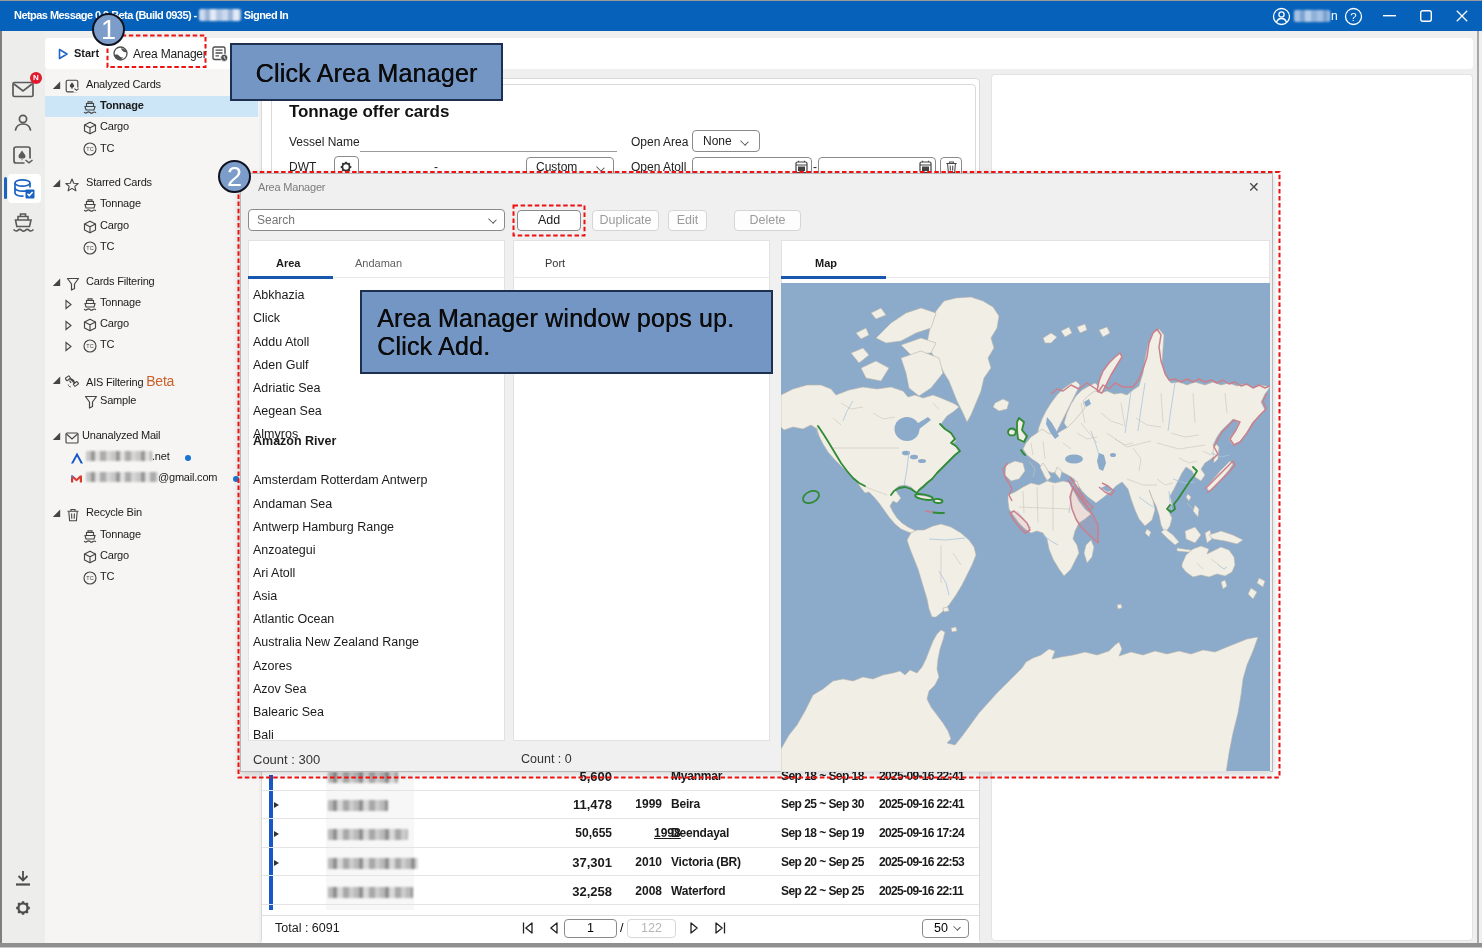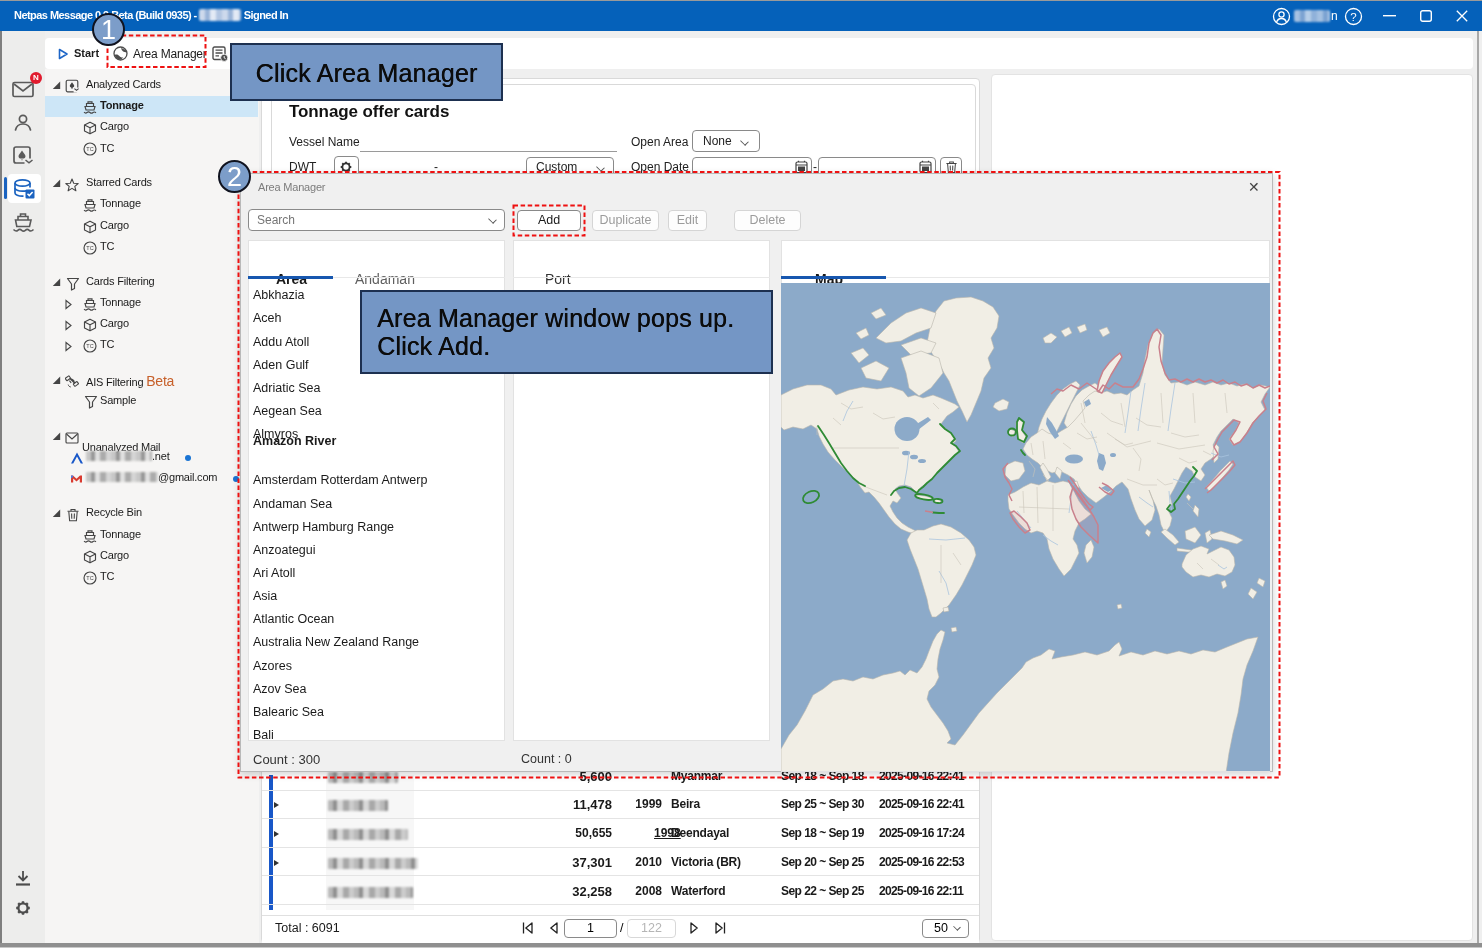--- a/index.html
+++ b/index.html
@@ -51,21 +51,21 @@
 .expander { position:absolute; width:0; height:0; border-left:5px solid #333; border-top:3.5px solid transparent; border-bottom:3.5px solid transparent; }
 
 #pagerow { left:262px; top:915px; width:717px; height:28px; background:#fff; border-top:1px solid #e0e0e0; }
 .pgbox { position:absolute; border:1px solid #8a8a8a; border-radius:4px; background:#fff; font-size:12.5px; text-align:center; }
 
 #popup { left:240px; top:173px; width:1033px; height:599px; background:#f0f0f0; border:1px solid #b9b9b9; box-shadow:0 2px 8px rgba(0,0,0,0.18); }
 #pptitle { left:258px; top:181px; font-size:11px; color:#7c7c7c; letter-spacing:-0.2px; }
 #ppclose { left:1248px; top:179px; font-size:14px; color:#444; }
 .ppcard { position:absolute; background:#fff; border:1px solid #e2e2e2; }
 .ppbtn { position:absolute; top:210px; height:21px; border-radius:4px; background:#fdfdfd; border:1px solid #d5d5d5; color:#9b9b9b; font-size:12.5px; text-align:center; line-height:19px; }
-.tabtxt { position:absolute; top:271px; font-size:14px; }
+.tabtxt { position:absolute; top:257px; font-size:11px; }
 .listitem { position:absolute; left:253px; font-size:12.5px; color:#1a1a1a; white-space:nowrap; }
 
 .annbox { position:absolute; background:#7496c5; border:2px solid #1d3050; color:#0c0c0c; font-size:25px; letter-spacing:0.2px; text-shadow:0.4px 0 0 #0c0c0c; }
 .badge { position:absolute; width:33px; height:33px; border-radius:50%; background:#7c9dc9; border:2px solid #10131f; color:#fff; font-size:27px; text-align:center; line-height:31px; }
 svg { display:block; }
 </style>
 </head>
 <body>
 
 <div class="abs" id="titlebar"></div>
@@ -143,21 +143,21 @@
 
 <div class="abs" id="formtitle">Tonnage offer cards</div>
 <div class="flabel" style="left:289px; top:135px;">Vessel Name</div>
 <div class="abs" style="left:360px; top:151px; width:257px; height:1px; background:#9a9a9a;"></div>
 <div class="flabel" style="left:631px; top:135px;">Open Area</div>
 <div class="fbox" style="left:692px; top:130px; width:68px; height:22px; line-height:20px; padding-left:10px;">None</div>
 <div class="flabel" style="left:289px; top:160px;">DWT</div>
 <div class="fbox" style="left:334px; top:156px; width:25px; height:21px;"></div>
 <div class="flabel" style="left:434px; top:160px;">-</div>
 <div class="fbox" style="left:526px; top:157px; width:88px; height:21px; line-height:19px; padding-left:9px;">Custom</div>
-<div class="flabel" style="left:631px; top:160px;">Open Date</div>
+<div class="flabel" style="left:631px; top:160px;">Open Atoll</div>
 <div class="fbox" style="left:692px; top:157px; width:120px; height:21px;"></div>
 <div class="fbox" style="left:818px; top:157px; width:118px; height:21px;"></div>
 <div class="fbox" style="left:940px; top:157px; width:22px; height:21px;"></div>
 <svg class="abs" style="left:339px;top:160px;" width="14" height="14" viewBox="0 0 18 18">
  <g fill="none" stroke="#333">
       <circle cx="9" cy="9" r="4.6" stroke-width="2.3"></circle>
  <path d="M9,2.2 L9,4.6 M9,13.4 L9,15.8 M2.2,9 L4.6,9 M13.4,9 L15.8,9 M4.2,4.2 L5.9,5.9 M12.1,12.1 L13.8,13.8 M13.8,4.2 L12.1,5.9 M5.9,12.1 L4.2,13.8" stroke-width="2.4"></path>
     </g>
 </svg>
 <span class="chev" style="left:741px;top:138px;border-right:1.4px solid #555;border-bottom:1.4px solid #555;transform:rotate(45deg) scale(1,.75);width:7px;height:7px;"></span>
@@ -197,21 +197,21 @@
  <circle cx="12.2" cy="11.8" r="3.6" fill="#4d4d4d" stroke="#fff" stroke-width="0.8"></circle>
  <path d="M12.2,10 L12.2,12 L13.7,12.8" fill="none" stroke="#fff" stroke-width="0.9"></path>
 </svg>
 
 <div class="abs" id="treesel"></div>
 <div id="treeitems">
     <div class="trow" style="left: 86px; top: 78px;">Analyzed Cards</div>
     <div class="trow" style="left: 86px; top: 176px;">Starred Cards</div>
     <div class="trow" style="left: 86px; top: 275px;">Cards Filtering</div>
     <div class="trow" style="left: 86px; top: 373px;">AIS Filtering <span style="color:#c7602a;font-size:14px;">Beta</span></div>
-    <div class="trow" style="left: 82px; top: 429px; margin-top: 12px;">Unanalyzed Mail</div>
+    <div class="trow" style="left: 82px; top: 429px;">Unanalyzed Mail</div>
     <div class="trow" style="left: 86px; top: 506px;">Recycle Bin</div>
     <div class="trow" style="left: 100px; top: 99px;;font-weight:bold">Tonnage</div>
     <div class="trow" style="left: 100px; top: 120px;">Cargo</div>
     <div class="trow" style="left: 100px; top: 141.5px;">TC</div>
     <div class="trow" style="left: 100px; top: 197px;">Tonnage</div>
     <div class="trow" style="left: 100px; top: 219px;">Cargo</div>
     <div class="trow" style="left: 100px; top: 240px;">TC</div>
     <div class="trow" style="left: 100px; top: 296px;">Tonnage</div>
     <div class="trow" style="left: 100px; top: 317px;">Cargo</div>
     <div class="trow" style="left: 100px; top: 338px;">TC</div>
@@ -506,21 +506,21 @@
 <div class="tabtxt" style="left:815px; font-weight:bold; color:#1a1a1a;">Map</div>
 <div class="abs" style="left:248px; top:277px; width:257px; height:1px; background:#e8e8e8;"></div>
 <div class="abs" style="left:513px; top:277px; width:257px; height:1px; background:#e8e8e8;"></div>
 <div class="abs" style="left:781px; top:277px; width:489px; height:1px; background:#e8e8e8;"></div>
 <div class="abs" style="left:248px; top:276px; width:85px; height:3px; background:#1757af;"></div>
 <div class="abs" style="left:781px; top:276px; width:105px; height:3px; background:#1757af;"></div>
 <div class="abs" id="countl" style="left:253px; top:752px; font-size:13px; color:#333;">Count : 300</div>
 <div class="abs" id="countr" style="left:521px; top:752px; font-size:12.5px; color:#333;">Count : 0</div>
 <div id="arealist">
     <div class="listitem" style="top: 288.2px;">Abkhazia</div>
-    <div class="listitem" style="top: 311.35px;">Aceh</div>
+    <div class="listitem" style="top: 311.35px;">Click</div>
     <div class="listitem" style="top: 334.5px;">Addu Atoll</div>
     <div class="listitem" style="top: 357.65px;">Aden Gulf</div>
     <div class="listitem" style="top: 380.8px;">Adriatic Sea</div>
     <div class="listitem" style="top: 403.95px;">Aegean Sea</div>
     <div class="listitem" style="top: 427.1px;">Almyros</div>
     <div class="listitem" style="top: 434px; font-weight: bold;">Amazon River</div>
     <div class="listitem" style="top: 473.4px;">Amsterdam Rotterdam Antwerp</div>
     <div class="listitem" style="top: 496.55px;">Andaman Sea</div>
     <div class="listitem" style="top: 519.7px;">Antwerp Hamburg Range</div>
     <div class="listitem" style="top: 542.85px;">Anzoategui</div>

